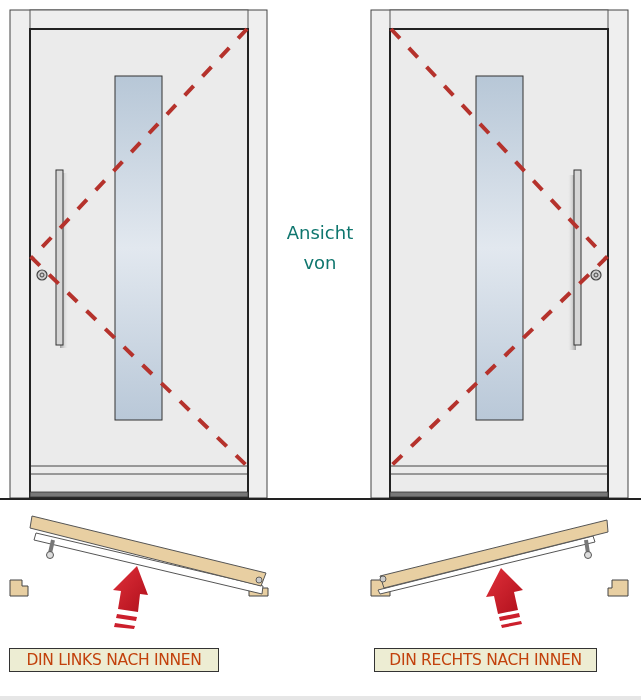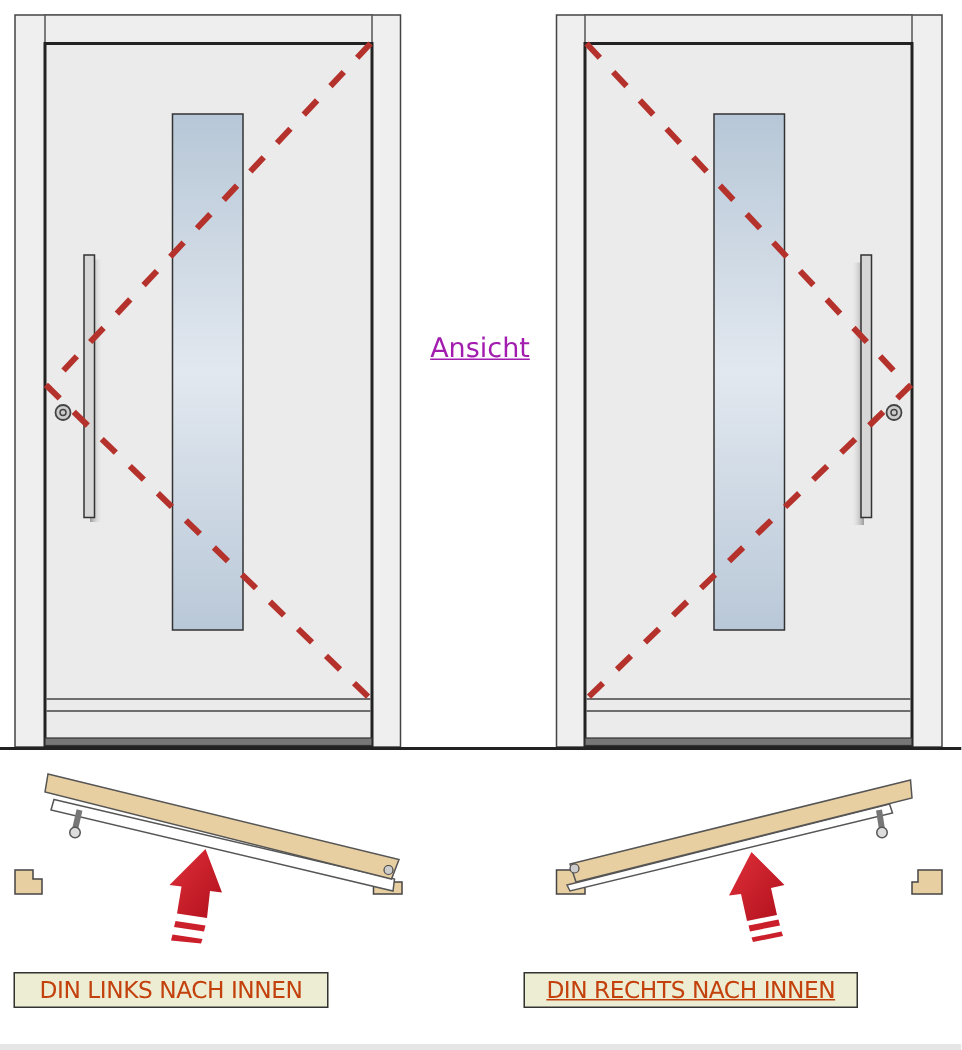--- a/index.html
+++ b/index.html
@@ -1,33 +1,33 @@
 <!DOCTYPE html>
 <html><head>
 <meta charset="utf-8">
 <style>
   html, body { margin: 0; padding: 0; background: #ffffff; }
   body { width: 641px; height: 700px; position: relative; overflow: hidden; font-family: "DejaVu Sans", sans-serif; }
   svg { position: absolute; left: 0; top: 0; }
   .center-caption {
     position: absolute; left: 262px; top: 218px; width: 116px;
     text-align: center; font-family: "DejaVu Sans", sans-serif;
-    font-size: 18px; line-height: 30px; color: #a21caf; text-decoration: underline;
+    font-size: 18px; line-height: 30px; color: #0f766e;
   }
   .center-caption span { display: block; }
   .label-box {
     position: absolute; top: 648px; height: 24px;
     background: #ededd3; border: 1.5px solid #333333;
     box-sizing: border-box;
     font-family: "DejaVu Sans", sans-serif; font-size: 15.5px;
     color: #c2410c; display: flex; align-items: center; justify-content: center;
     letter-spacing: -0.3px; font-weight: 500;
   }
   .label-left { left: 9px; width: 210px; }
-  .label-right { left: 349px; width: 223px; text-decoration: underline; }
+  .label-right { left: 374px; width: 223px; }
   .bottom-strip { position: absolute; left: 0; top: 696px; width: 641px; height: 4px; background: #e6e6e6; }
 </style>
 </head>
 <body>
 
 <svg width="641" height="700" viewBox="0 0 641 700">
   <defs>
     <linearGradient id="glassGrad" x1="0" y1="0" x2="0" y2="1">
       <stop offset="0" stop-color="#b7c7d7"></stop>
       <stop offset="0.5" stop-color="#e2e8ef"></stop>
@@ -110,20 +110,21 @@
     <line x1="586" y1="540" x2="588" y2="553" stroke="#777" stroke-width="4"></line>
     <circle cx="588" cy="555" r="3.5" fill="#ddd" stroke="#555" stroke-width="1"></circle>
     <polygon points="501,568 523,590 514,592 518,610 498,614 494,596 486,597" fill="url(#arrowGrad)"></polygon>
     <polygon points="499,617 519,613 520,617 500,621" fill="#cc1f2c"></polygon>
     <polygon points="501,625 521,621 522,624 502,628" fill="#cc1f2c"></polygon>
   </g>
 </svg>
 
 <div class="center-caption">
   <span>Ansicht</span>
+  <span>von</span>
 </div>
 
 <div class="label-box label-left">
   <span>DIN LINKS NACH INNEN</span>
 </div>
 <div class="label-box label-right">
   <span>DIN RECHTS NACH INNEN</span>
 </div>
 
 <div class="bottom-strip"></div>

